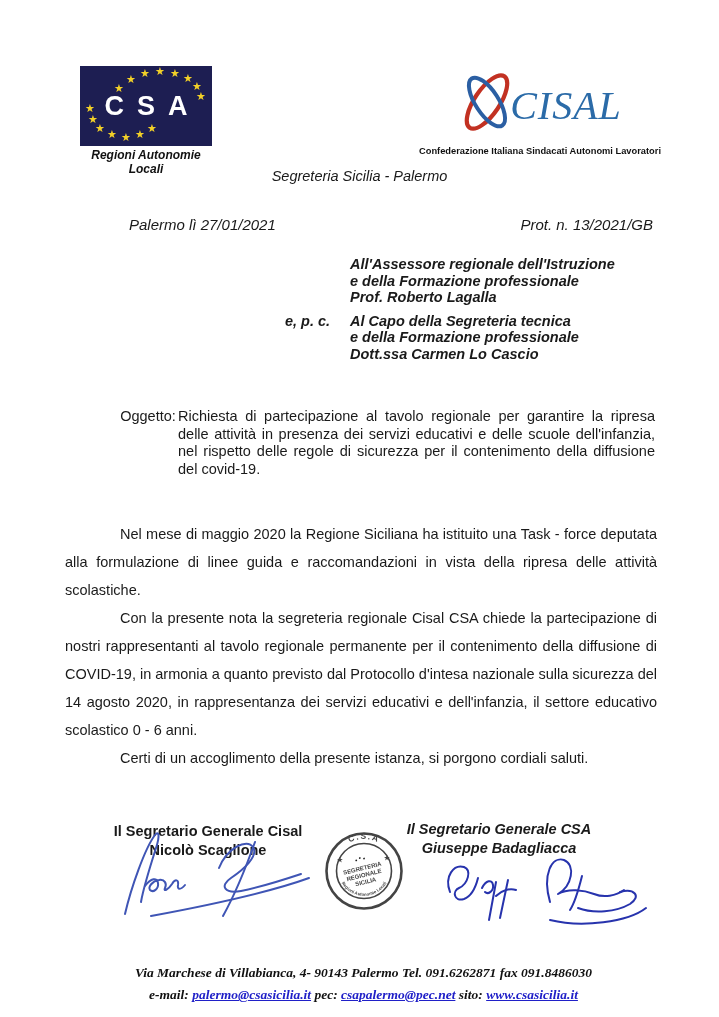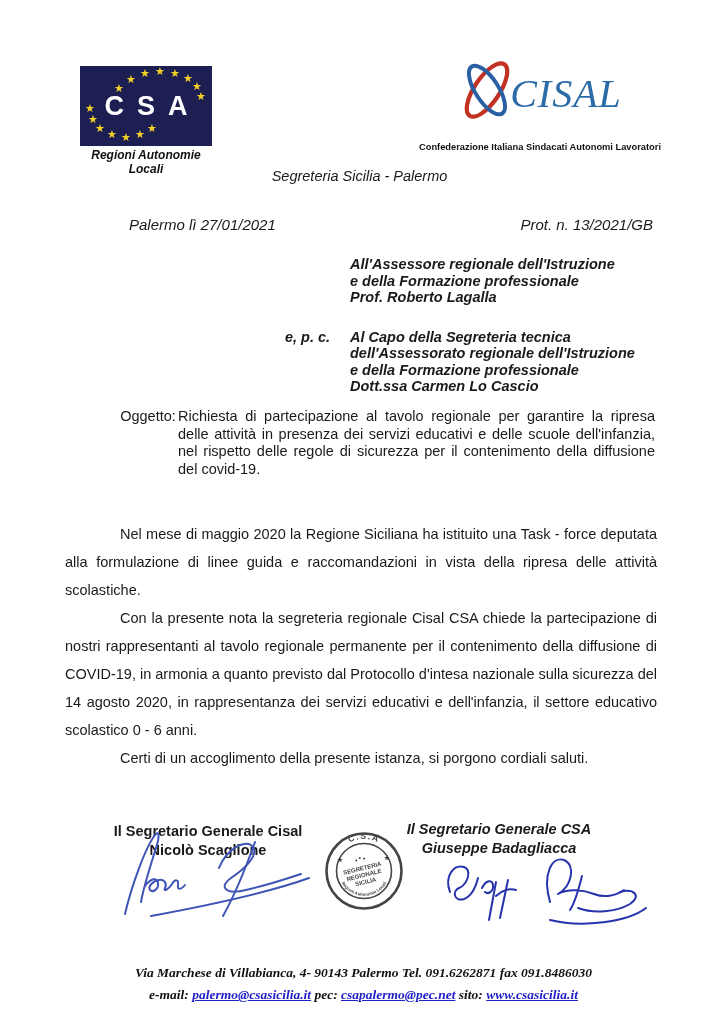--- a/index.html
+++ b/index.html
@@ -10,33 +10,33 @@
   
   .csa-logo{position:absolute;left:80px;top:66px;width:132px;}
   .csa-rect{position:relative;width:132px;height:80px;background:var(--csa-navy);}
   .csa-star{position:absolute;font-size:11px;line-height:11px;color:var(--star-yellow);}
   .csa-acronym{
     position:absolute;left:0;right:0;top:25px;text-align:center;color:#ffffff;
     font-weight:bold;font-size:27px;letter-spacing:13px;padding-left:13px;
   }
   .csa-caption{margin-top:2px;text-align:center;font-size:12px;font-weight:bold;font-style:italic;color:#111;}
   
-  .cisal-logo{position:absolute;left:415px;top:52px;width:250px;}
+  .cisal-logo{position:absolute;left:415px;top:64px;width:250px;}
   .cisal-row{display:flex;align-items:center;justify-content:center;height:76px;}
   .cisal-word{
     font-family:"Liberation Serif",serif;font-style:italic;font-size:40px;
     color:var(--cisal-blue);letter-spacing:1px;margin-left:-6px;margin-top:6px;
   }
-  .cisal-caption{margin-top:14px;text-align:center;font-size:9.3px;font-weight:bold;color:#111;white-space:nowrap;}
+  .cisal-caption{margin-top:6px;text-align:center;font-size:9.3px;font-weight:bold;color:#111;white-space:nowrap;}
   
   .office-line{position:absolute;top:168px;left:0;width:100%;text-align:center;font-style:italic;font-size:14.5px;}
   .date-row{position:absolute;top:216px;left:85px;right:66px;display:flex;justify-content:space-between;font-style:italic;font-size:15px;margin-left:44px;}
   
   .recipients{position:absolute;left:285px;top:256px;font-size:14.5px;font-weight:bold;font-style:italic;line-height:16.5px;}
-  .rec-primary{margin-left:65px;margin-bottom:23px;}
+  .rec-primary{margin-left:65px;margin-bottom:7px;}
   .rec-cc{display:flex;}
   .rec-cc-prefix{width:65px;flex:0 0 65px;}
   
   .subject{position:absolute;left:118px;top:408px;width:537px;display:flex;font-size:14.5px;line-height:17.5px;}
   .subject-label{flex:0 0 60px;text-align:center;}
   .subject-text{flex:1;text-align:justify;}
   
   .body-text{position:absolute;left:65px;top:520px;width:592px;font-size:14.5px;line-height:28px;}
   .body-text p{margin:0;text-indent:55px;text-align:justify;}
   
@@ -108,21 +108,20 @@
   <div class="recipients">
     <div class="rec-primary">
       <div>All'Assessore regionale dell'Istruzione</div>
       <div>e della Formazione professionale</div>
       <div>Prof. Roberto Lagalla</div>
     </div>
     <div class="rec-cc">
       <div class="rec-cc-prefix">e, p. c.</div>
       <div>
         <div>Al Capo della Segreteria tecnica</div>
-        <div>dell'Assessorato regionale dell'Istruzione</div>
         <div>e della Formazione professionale</div>
         <div>Dott.ssa Carmen Lo Cascio</div>
       </div>
     </div>
   </div>
 
   <div class="subject">
     <div class="subject-label">Oggetto:</div>
     <div class="subject-text">Richiesta di partecipazione al tavolo regionale per garantire la ripresa delle attività in presenza dei servizi educativi e delle scuole dell'infanzia, nel rispetto delle regole di sicurezza per il contenimento della diffusione del covid-19.</div>
   </div>

